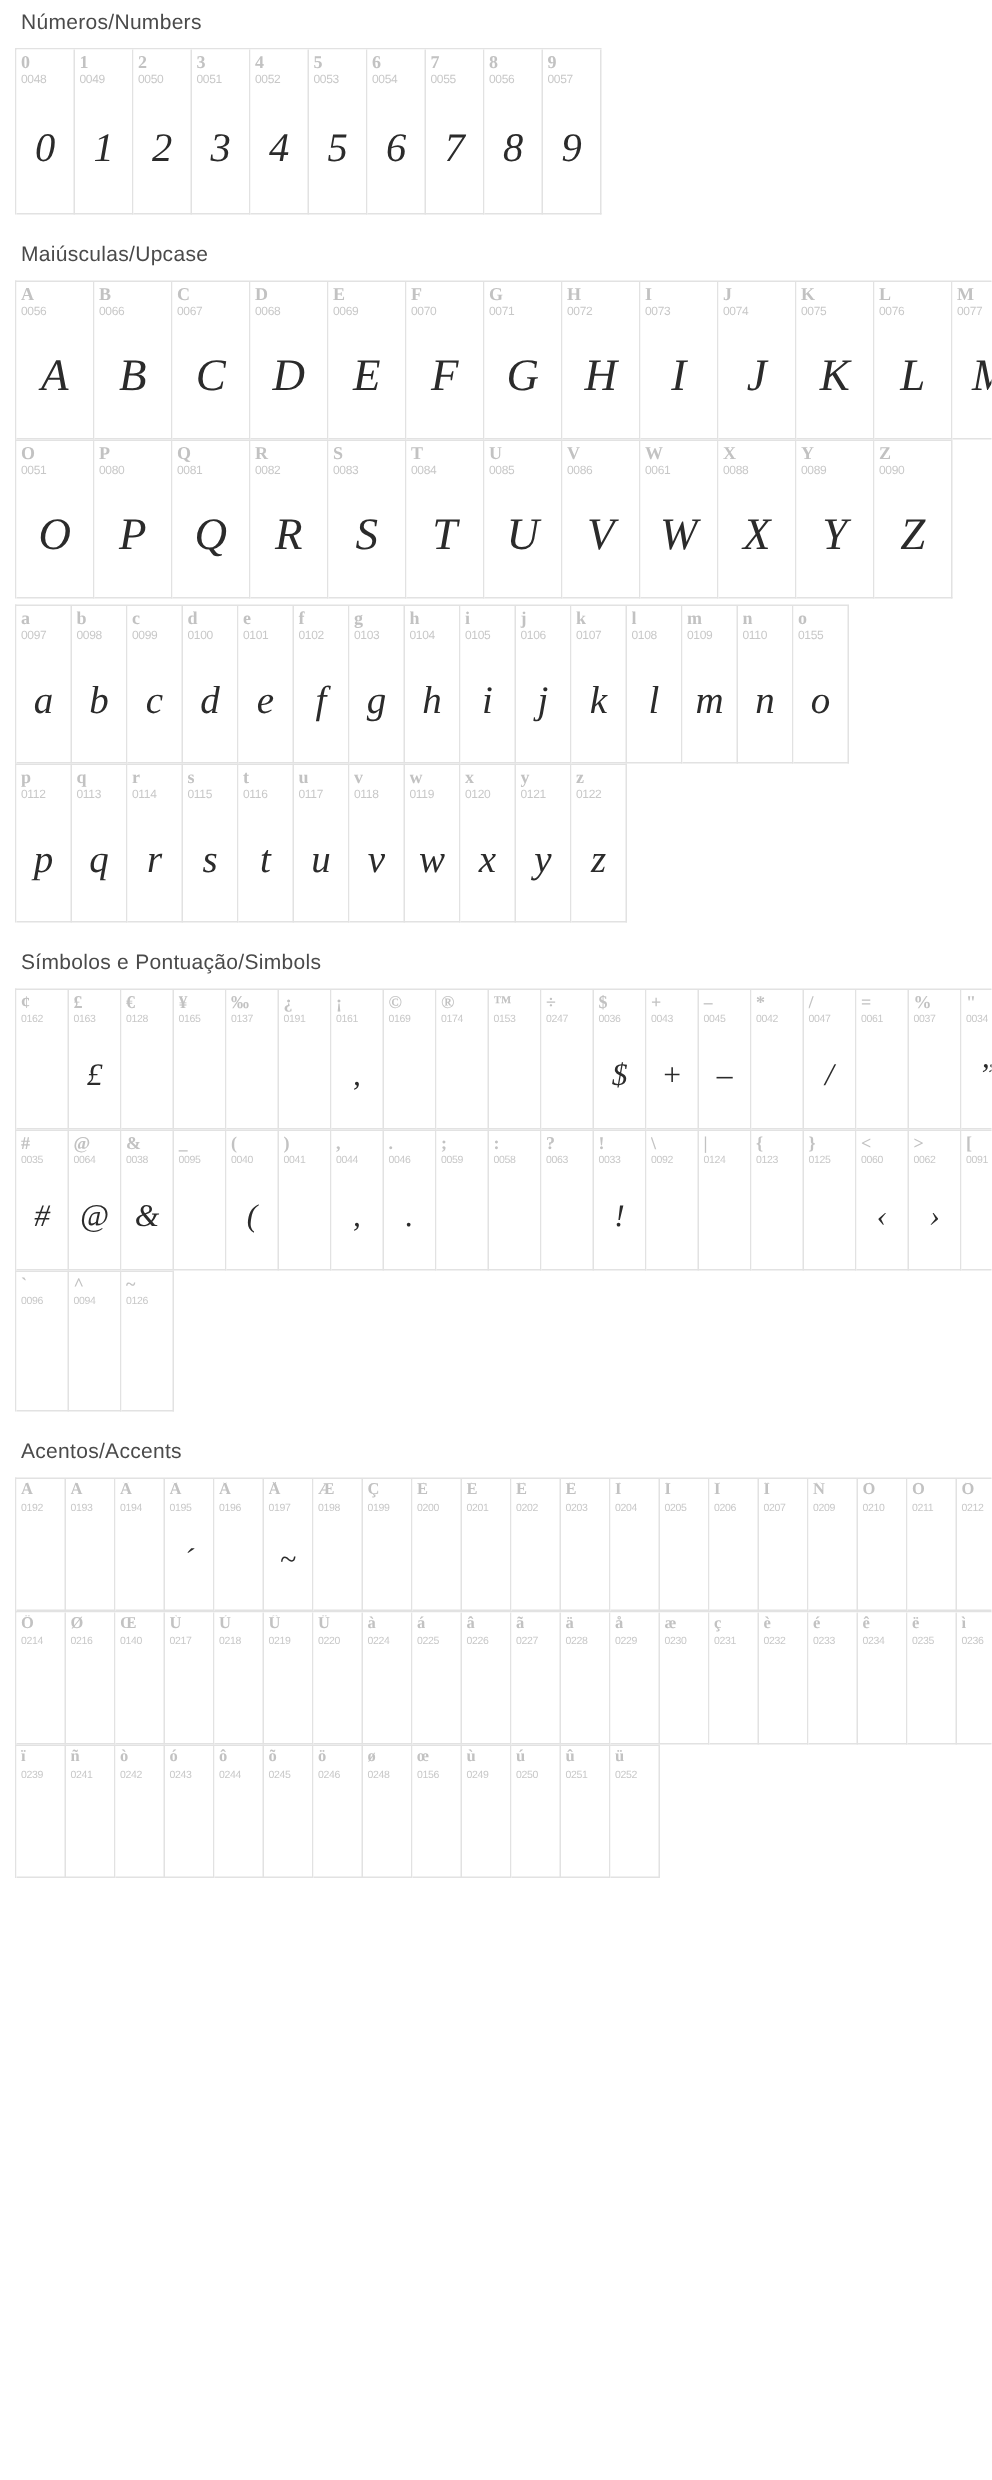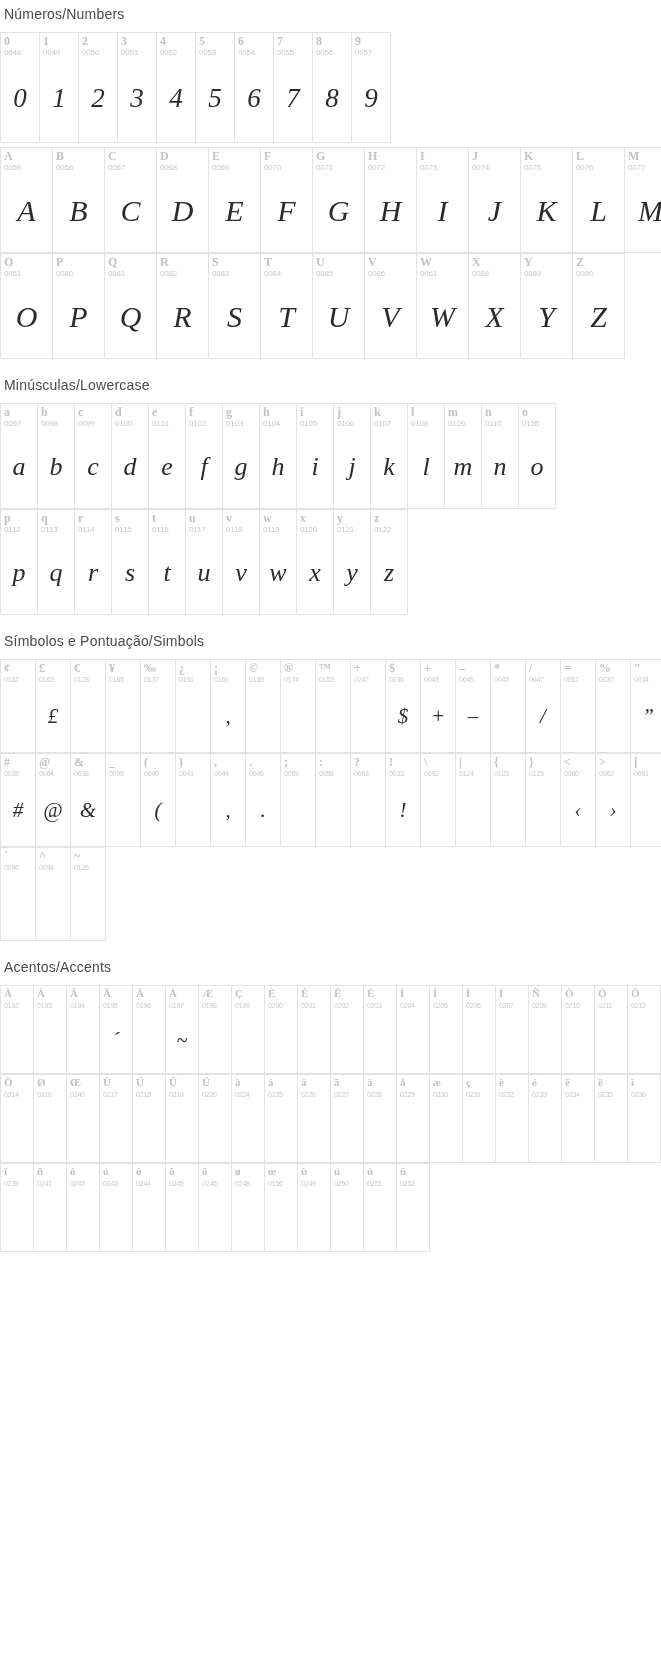--- a/index.html
+++ b/index.html
@@ -5,21 +5,21 @@
   * { box-sizing: border-box; }
   html, body {
     margin: 0; padding: 0;
     background: #ffffff;
     width: 661px;
   }
   body {
     font-family: "Liberation Sans", sans-serif;
     color: #444;
   }
-  .page { width: 606px; padding: 0 10px 20px 0; }
+  .page { width: 606px; padding: 0 10px 20px 10px; }
 
   .section-title {
     font-size: 14px;
     color: #4a4a4a;
     margin: 18px 0 10px 4px;
     font-weight: 400;
     letter-spacing: 0.2px;
   }
   .section-title.first { margin-top: 6px; }
 
@@ -161,20 +161,21 @@
         </div>
         <div class="cell">
           <div class="hdr">
             <div class="ch-label">9</div>
             <div class="code">0057</div>
           </div>
           <div class="glyph">9</div>
         </div>
       </div>
     </div>
+    <div class="section-title">Maiúsculas/Upcase</div>
     <div class="grid-block upcase">
       <div class="row">
         <div class="cell">
           <div class="hdr">
             <div class="ch-label">A</div>
             <div class="code">0056</div>
           </div>
           <div class="glyph">A</div>
         </div>
         <div class="cell">
@@ -342,21 +343,20 @@
         </div>
         <div class="cell">
           <div class="hdr">
             <div class="ch-label">Z</div>
             <div class="code">0090</div>
           </div>
           <div class="glyph">Z</div>
         </div>
       </div>
     </div>
-    <div class="section-title">Minúsculas/Lowercase</div>
     <div class="grid-block lowercase">
       <div class="row">
         <div class="cell">
           <div class="hdr">
             <div class="ch-label">a</div>
             <div class="code">0097</div>
           </div>
           <div class="glyph">a</div>
         </div>
         <div class="cell">

